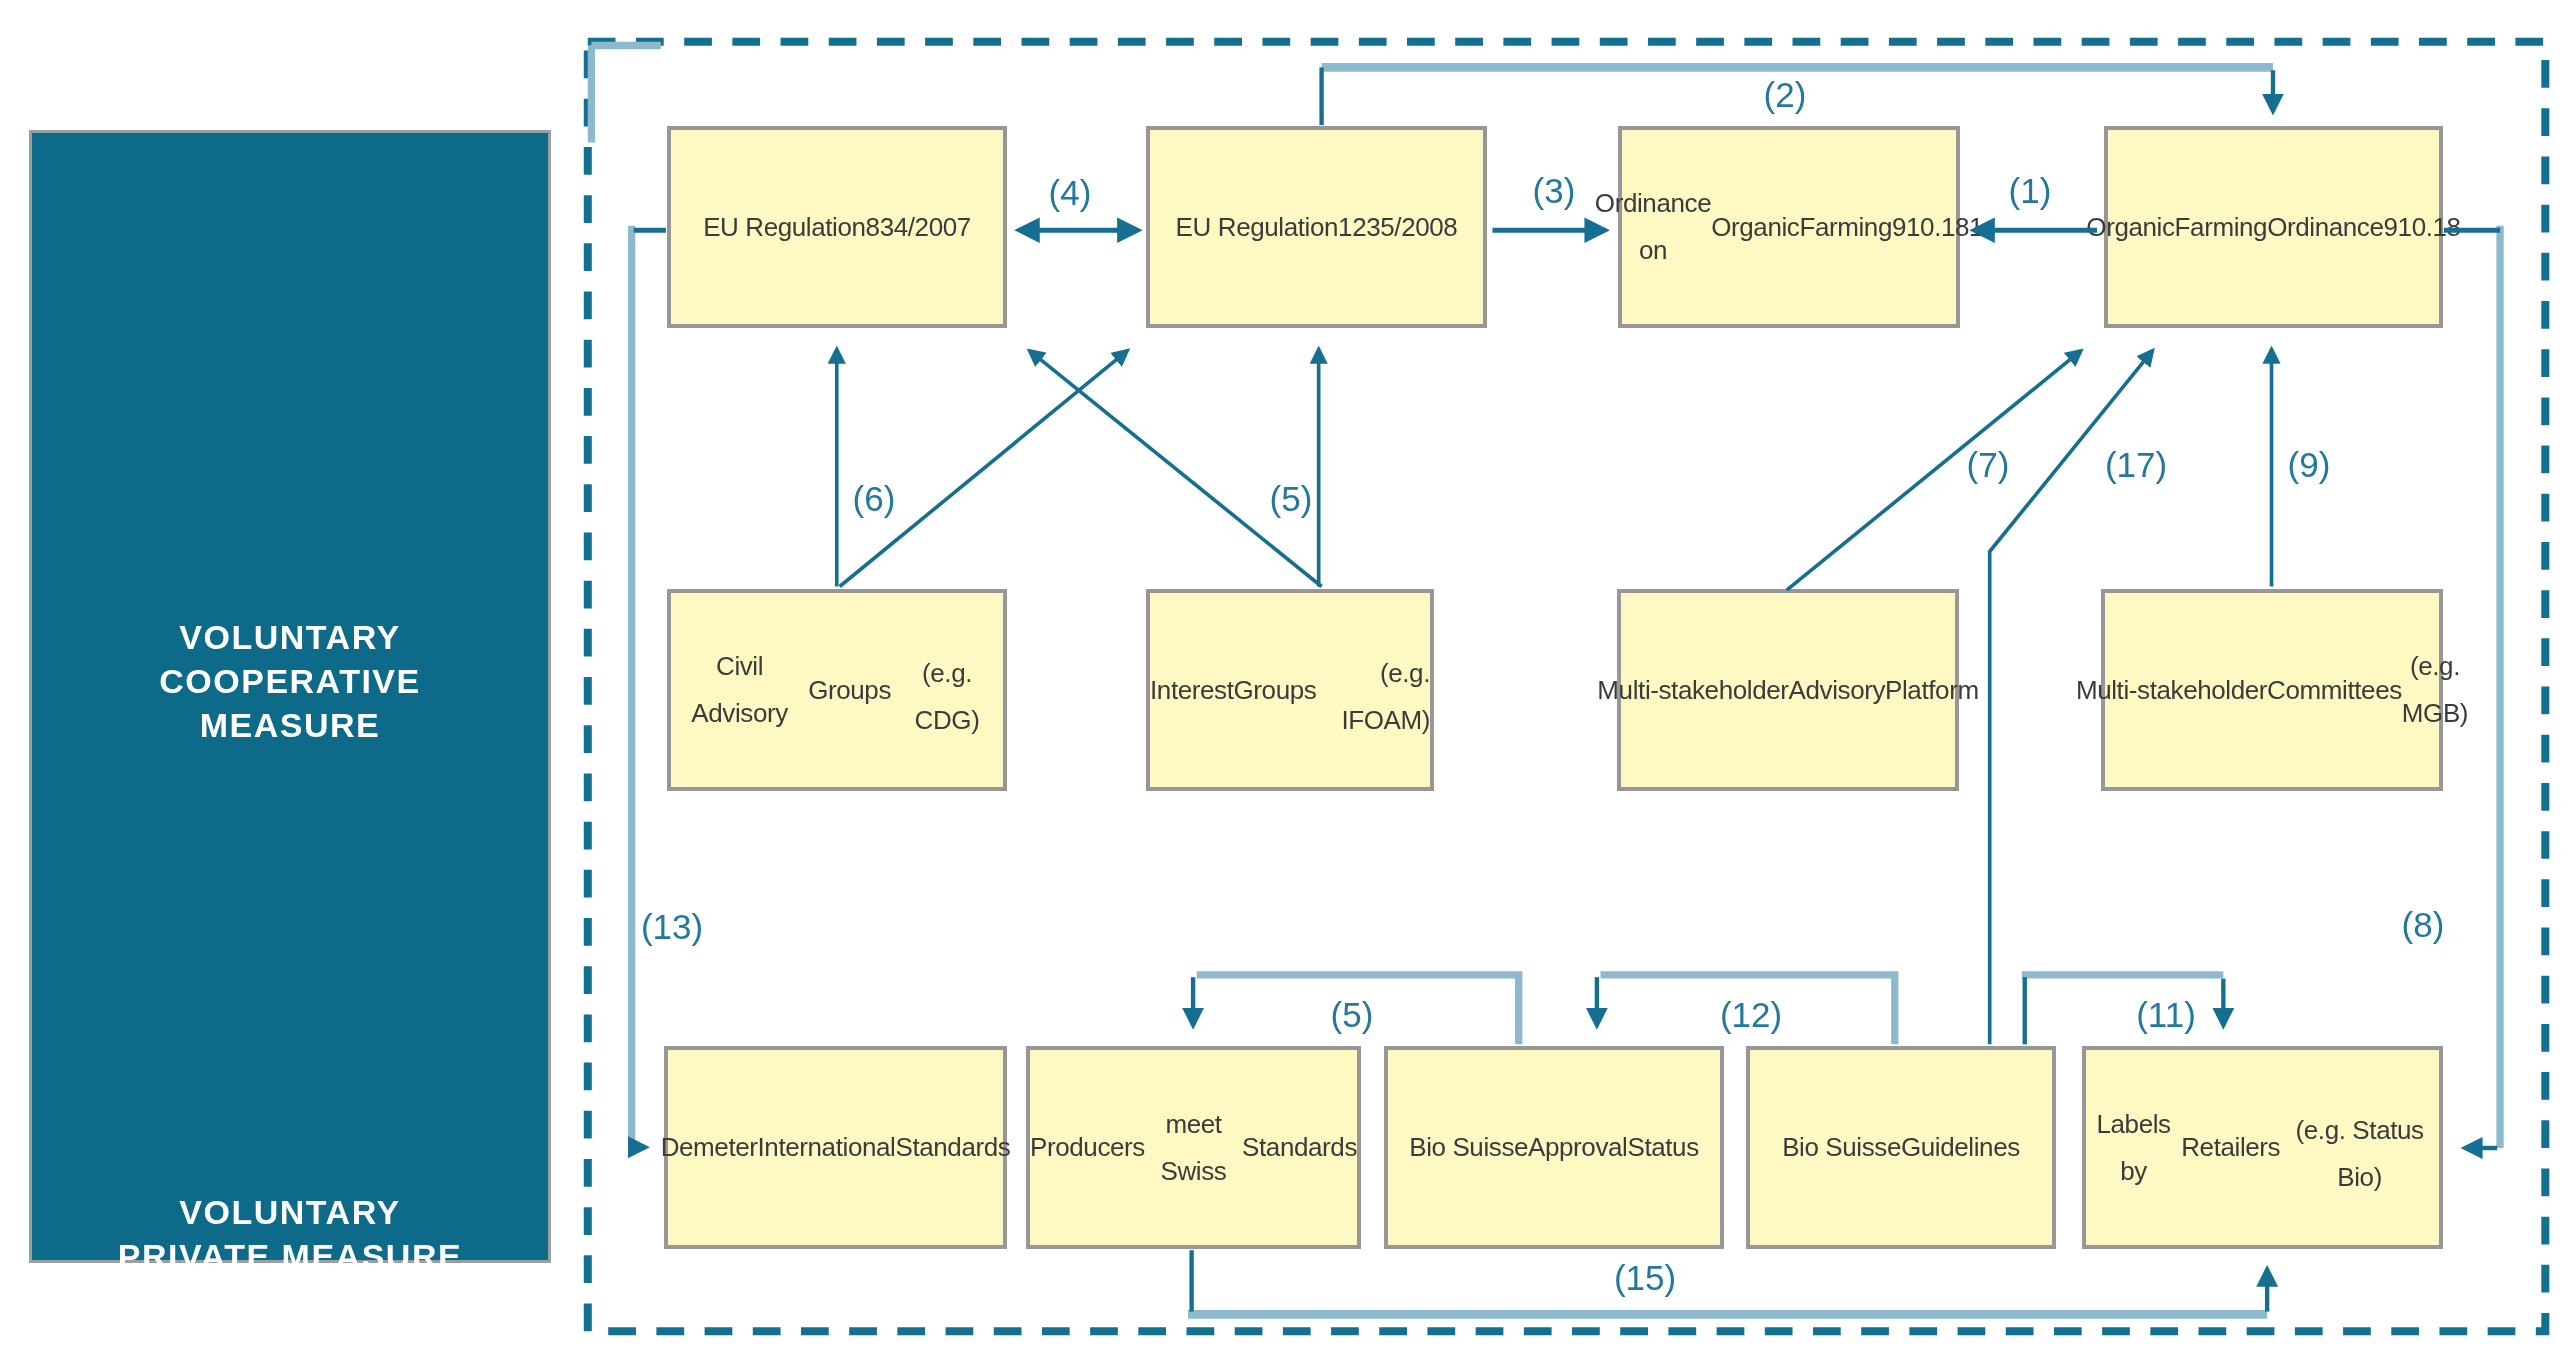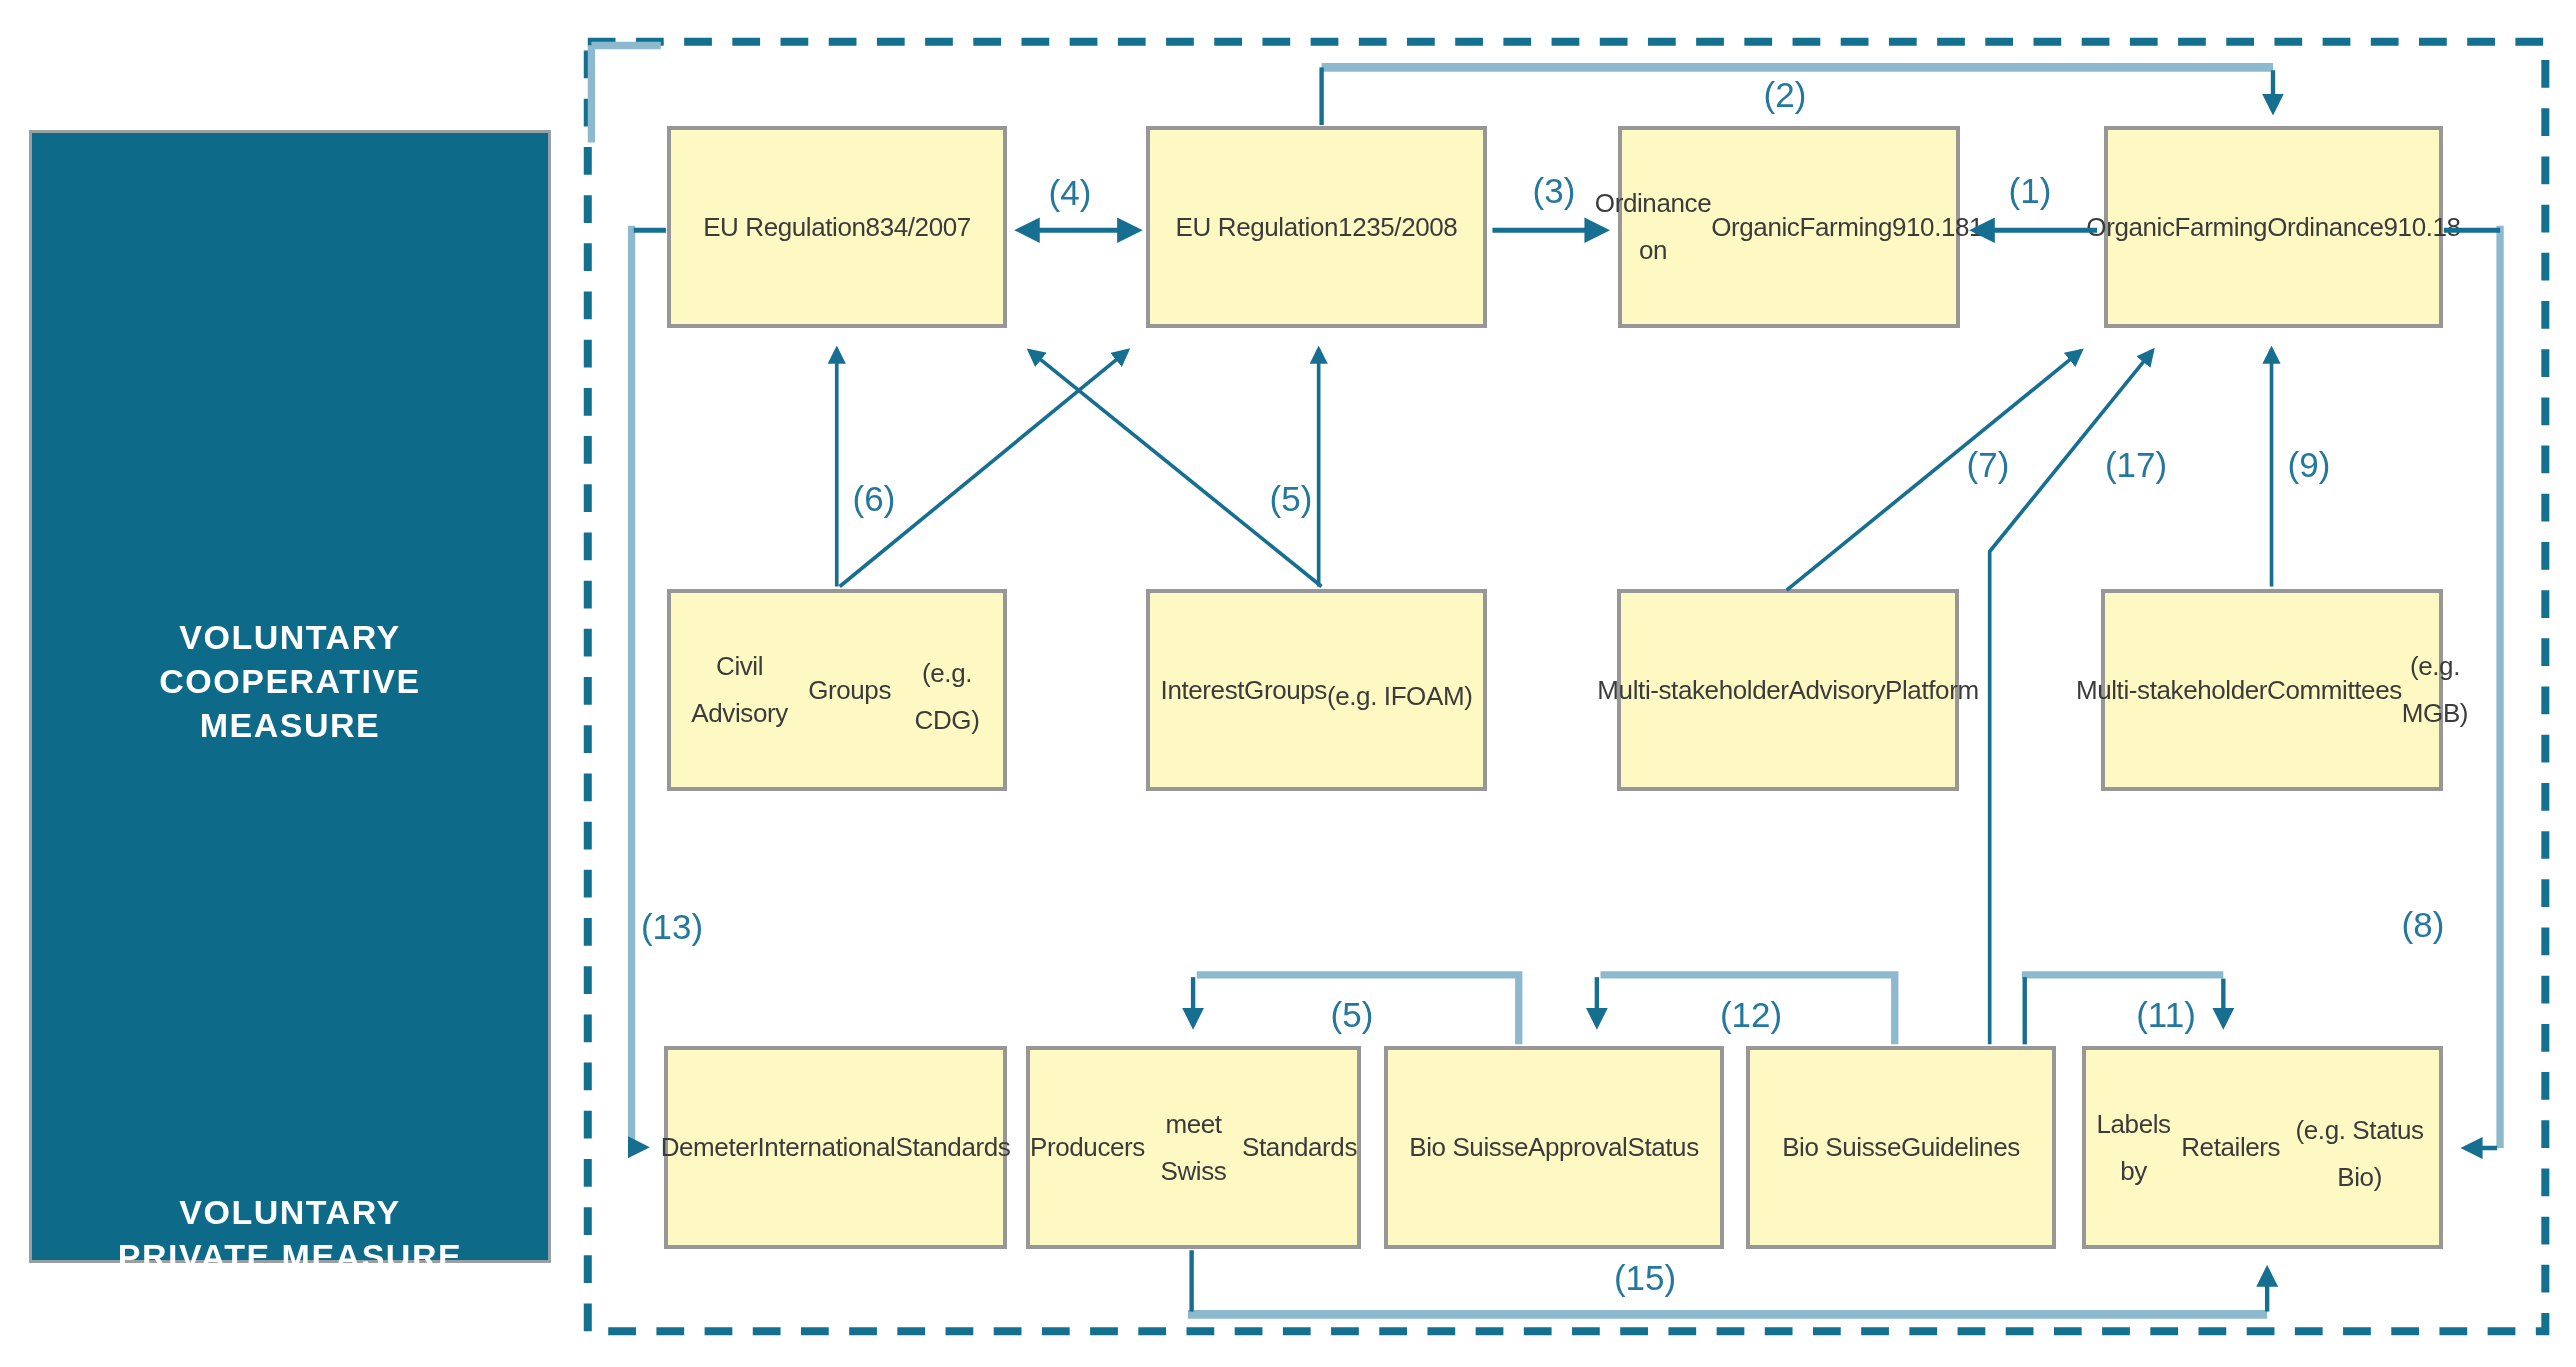--- a/index.html
+++ b/index.html
@@ -117,21 +117,21 @@
         <span class="line">Organic</span>
         <span class="line">Farming</span>
         <span class="line">Ordinance</span>
         <span class="line">910.18</span>
       </div>
       <div class="node" style="left: 667px; top: 589px; width: 340px; height: 202px;">
         <span class="line">Civil Advisory</span>
         <span class="line">Groups</span>
         <span class="line eg">(e.g. CDG)</span>
       </div>
-      <div class="node" style="left: 1146px; top: 589px; width: 341px; height: 202px; text-align: right;">
+      <div class="node" style="left: 1146px; top: 589px; width: 288px; height: 202px; text-align: right;">
         <span class="line">Interest</span>
         <span class="line">Groups</span>
         <span class="line eg">(e.g. IFOAM)</span>
       </div>
       <div class="node" style="left: 1617px; top: 589px; width: 342px; height: 202px;">
         <span class="line">Multi-</span>
         <span class="line">stakeholder</span>
         <span class="line">Advisory</span>
         <span class="line">Platform</span>
       </div>

